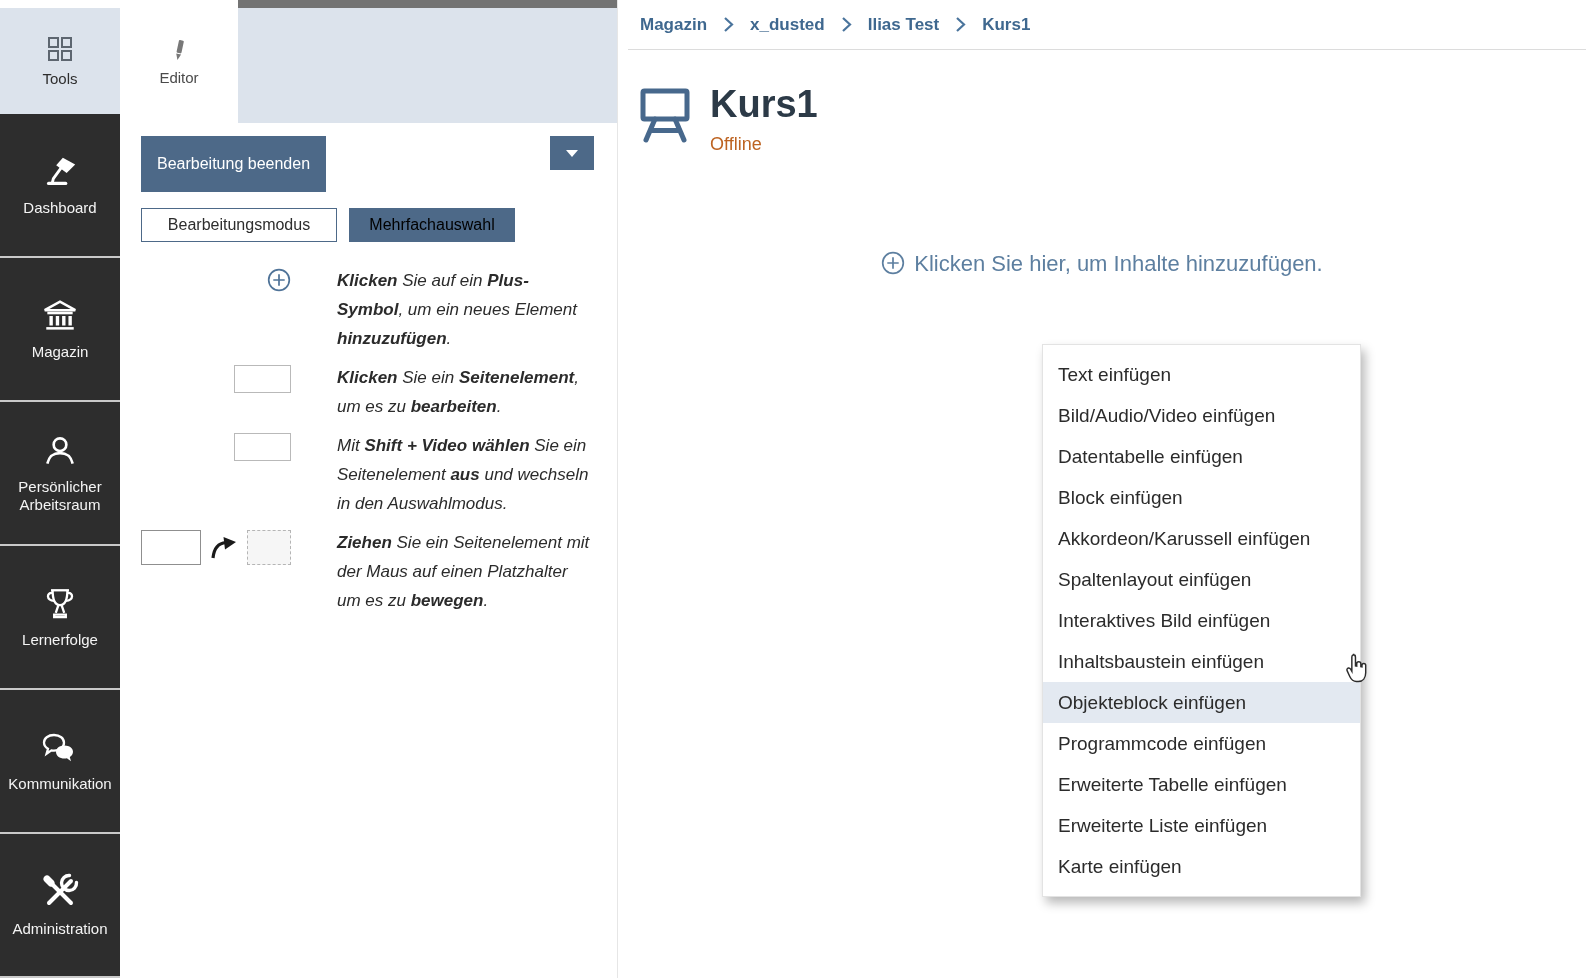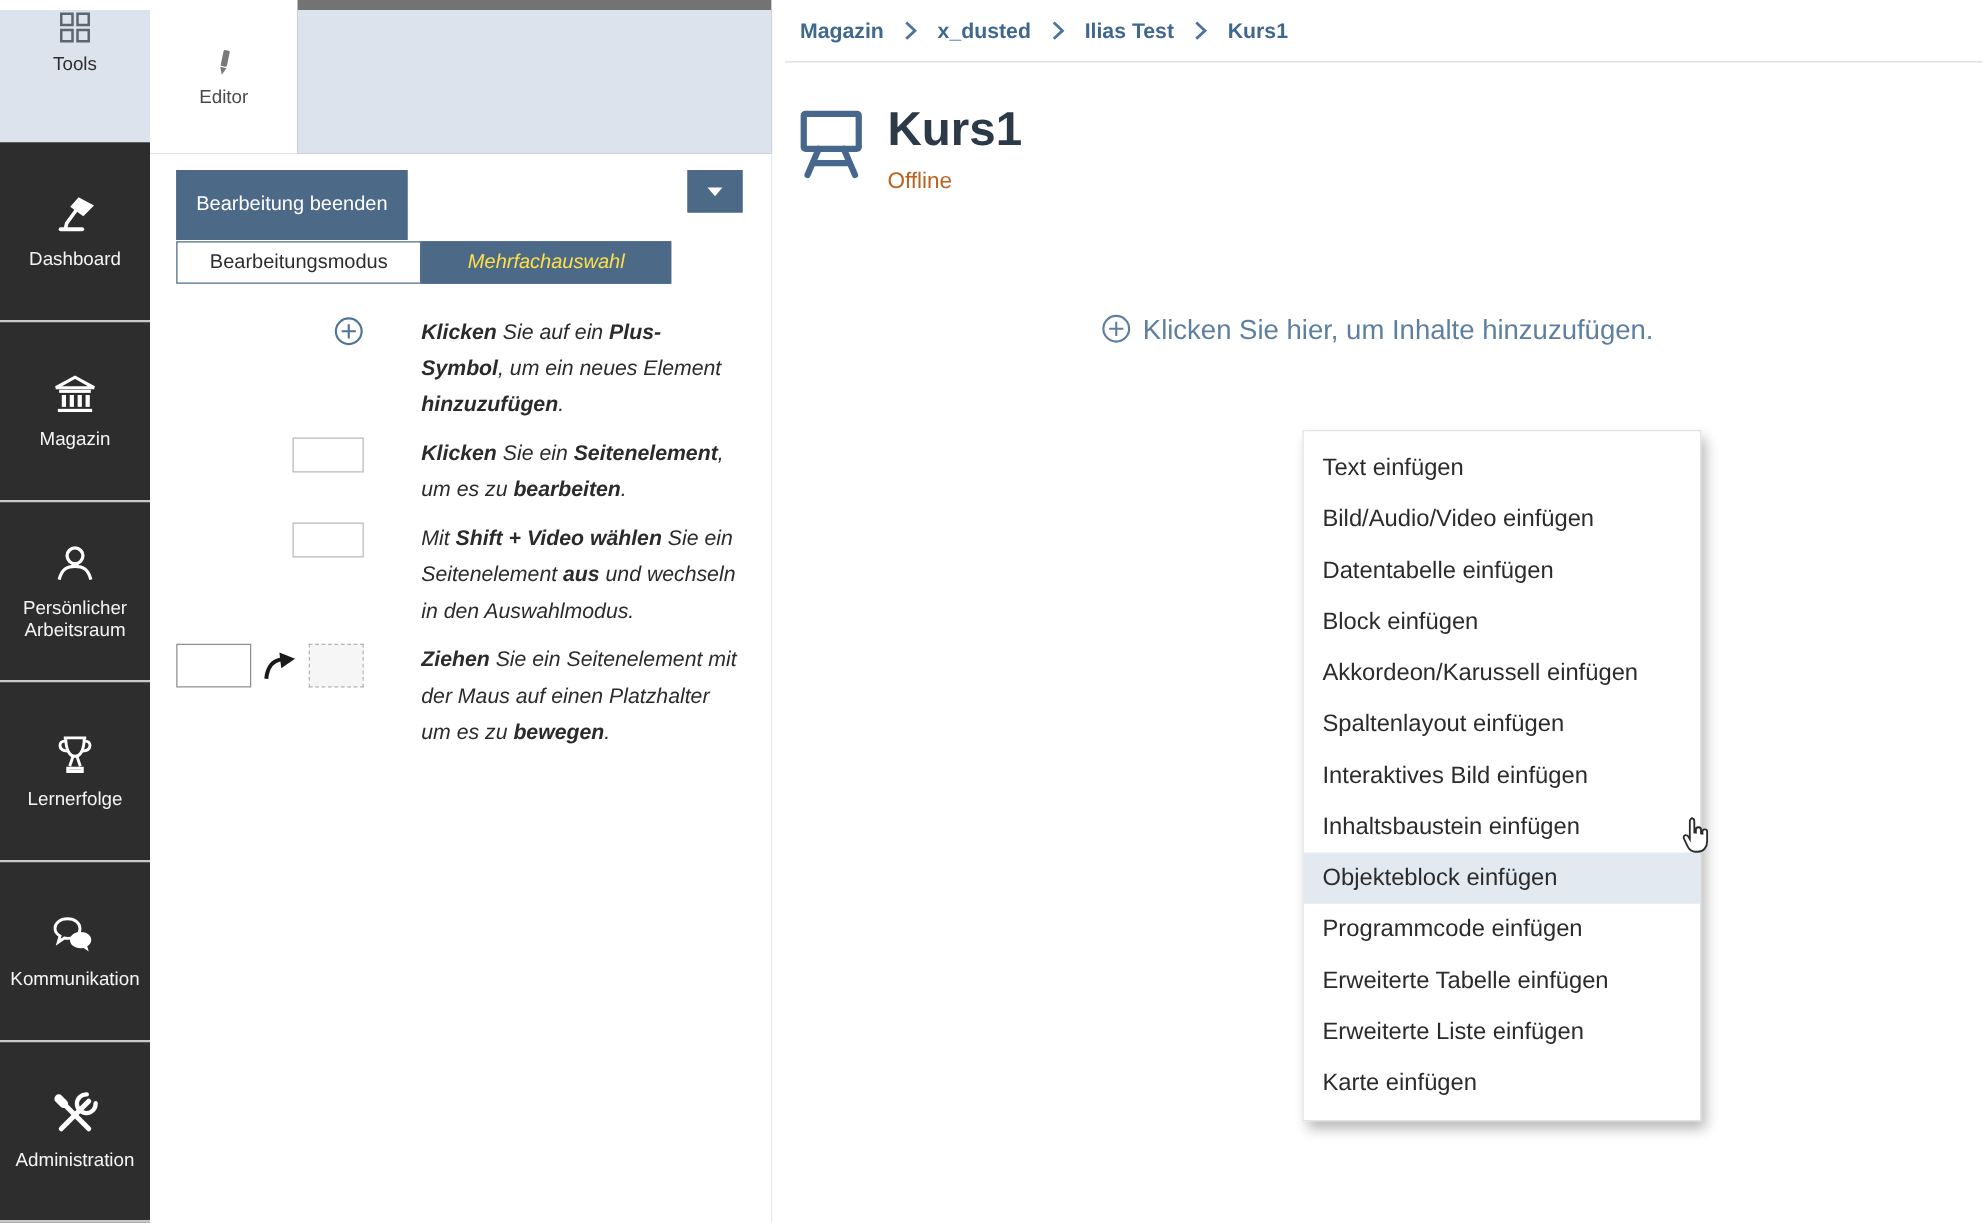--- a/index.html
+++ b/index.html
@@ -8,21 +8,21 @@
   }
   *{box-sizing:border-box;}
   html,body{margin:0;padding:0;}
   body{width:1586px;height:978px;overflow:hidden;background:#fff;
        font-family:"Liberation Sans","DejaVu Sans",sans-serif;color:var(--text);}
   .app{display:flex;width:1586px;height:978px;}
 
   
   .iconbar{width:120px;flex:0 0 120px;background:#fff;display:flex;flex-direction:column;}
   .tools-block{margin-top:8px;height:115px;background:var(--band);display:flex;flex-direction:column;
-               align-items:center;justify-content:flex-start;gap:7px;cursor:pointer;}
+               align-items:center;justify-content:center;gap:7px;cursor:pointer;}
   .tools-block .side-label{color:#2d2d2d;}
   .dark-stack{flex:1;background:var(--sidebar-bg);display:flex;flex-direction:column;}
   .side-item{height:144px;border-bottom:2px solid #c9c9c9;display:flex;flex-direction:column;
              align-items:center;justify-content:center;gap:8px;cursor:pointer;background:var(--sidebar-bg);}
   .side-item .side-label{color:#f4f4f4;}
   .side-label{font-size:15px;line-height:18px;text-align:center;max-width:112px;}
   .side-icon{display:inline-flex;}
   .dark-filler{flex:1;background:var(--sidebar-bg);}
 
   
@@ -32,24 +32,24 @@
   .tab-editor{width:118px;background:#fff;display:flex;flex-direction:column;align-items:center;
               justify-content:center;gap:7px;cursor:pointer;}
   .tab-editor .tab-label{font-size:15px;color:#4a4a4a;}
   .tab-filler{flex:1;margin-top:8px;background:var(--band);}
   .panel-body{padding:13px 23px 0 21px;}
   .btn-primary{background:var(--primary);color:#fff;border:1px solid var(--primary);
                font-size:16px;font-family:inherit;padding:18px 15px;cursor:pointer;}
   .btn-row{display:flex;align-items:flex-start;}
   .btn-caret{margin-left:auto;background:var(--primary);border:1px solid var(--primary);width:44px;height:34px;
              display:flex;align-items:center;justify-content:center;cursor:pointer;}
-  .toggle-row{margin-top:1px;display:flex;}
+  .toggle-row{margin-top:16px;display:flex;gap:12px;}
   .btn-toggle{font-size:16px;font-family:inherit;padding:7px 0;text-align:center;cursor:pointer;}
   .btn-toggle.on{background:#fff;color:#2d2d2d;border:1px solid var(--primary);width:196px;}
-  .btn-toggle.off{background:var(--primary);color:#fde047;border:1px solid var(--primary);width:200px;font-style:italic;}
+  .btn-toggle.off{background:var(--primary);color:#000000;border:1px solid var(--primary);width:166px;}
 
   .instructions{margin-top:24px;display:flex;flex-direction:column;gap:10px;}
   .instr-row{display:flex;align-items:flex-start;}
   .instr-icon{width:196px;flex:0 0 196px;display:flex;justify-content:flex-end;align-items:center;
               padding-right:46px;padding-top:2px;gap:10px;}
   .instr-text{width:256px;font-size:17px;font-style:italic;line-height:29px;color:#2b2b2b;}
   .instr-text b{font-weight:700;}
   .demo-box{width:57px;height:28px;border:1px solid #b9b9b9;background:#fff;display:inline-block;}
   .demo-box.wide{width:77px;height:35px;border-color:#8f8f8f;}
   .demo-box.dashed{width:57px;height:35px;border:1px dashed #b5b5b5;background:#f6f6f6;}

